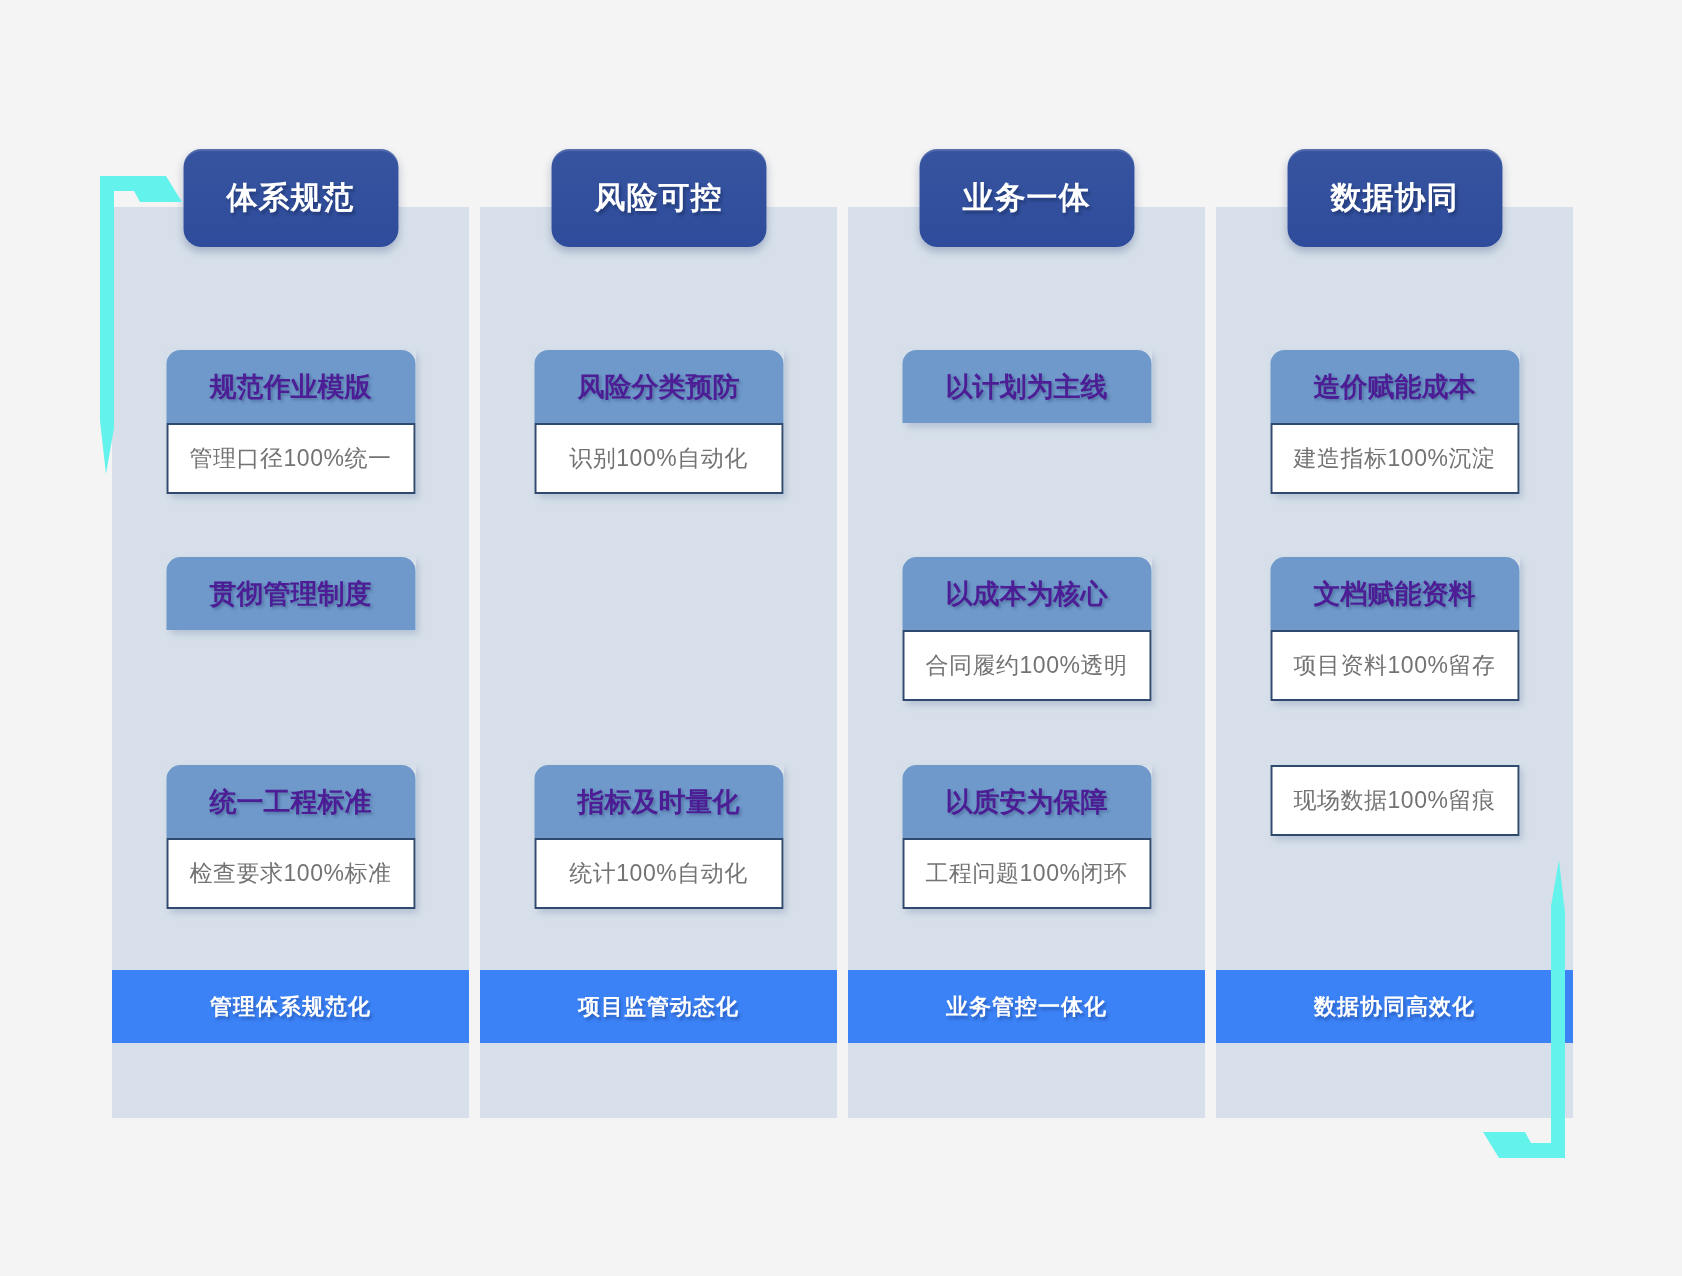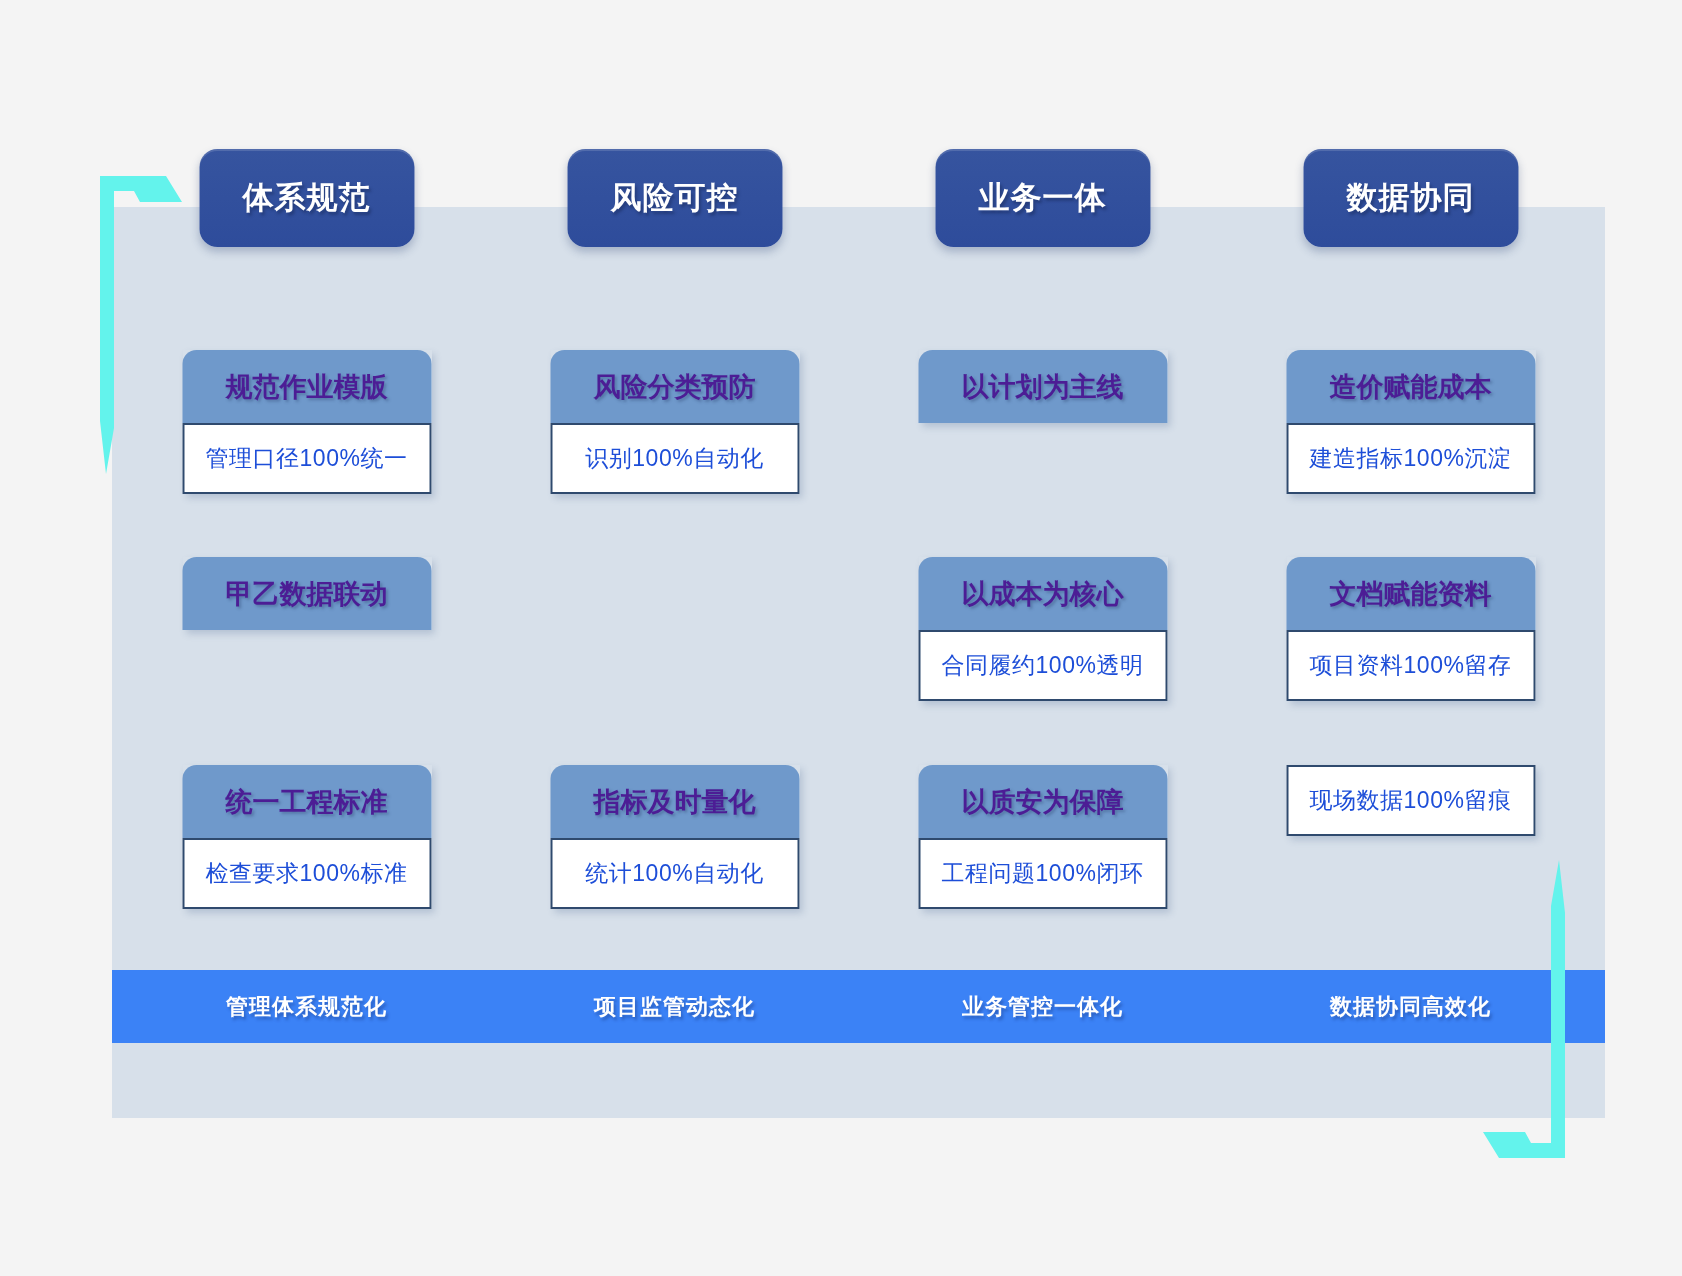--- a/index.html
+++ b/index.html
@@ -14,21 +14,20 @@
     background:#f4f4f4;
     overflow:hidden;
   }
   
   .col{
     position:absolute;
     top:207px;
     width:357px;
     height:911px;
     background:#d7e0ea;
-    padding-left:32px;
   }
   .col1{left:112px;}
   .col2{left:480px;}
   .col3{left:848px;}
   .col4{left:1216px;}
 
   
   .pill{
     position:absolute;
     top:-58px;
@@ -73,21 +72,21 @@
     text-shadow:2px 2px 3px rgba(50,75,120,0.45);
   }
   .card-body{
     box-sizing:border-box;
     height:71px;
     background:#ffffff;
     border:2px solid #2f4a6e;
     display:flex;
     align-items:center;
     justify-content:center;
-    color:#1d4ed8;
+    color:#737373;
     font-size:23px;
     letter-spacing:0.5px;
   }
 
   
   .footer-bar{
     position:absolute;
     left:0;
     top:763px;
     width:100%;
@@ -127,21 +126,21 @@
   <div class="bracket bracket-tl"></div>
   <div class="bracket bracket-br"></div>
 
   <div class="col col1">
     <div class="pill">体系规范</div>
     <div class="card card-r1">
       <div class="card-header">规范作业模版</div>
       <div class="card-body">管理口径100%统一</div>
     </div>
     <div class="card card-r2">
-      <div class="card-header">甲乙数据联动</div>
+      <div class="card-header">贯彻管理制度</div>
     </div>
     <div class="card card-r3">
       <div class="card-header">统一工程标准</div>
       <div class="card-body">检查要求100%标准</div>
     </div>
     <div class="footer-bar">管理体系规范化</div>
   </div>
 
   <div class="col col2">
     <div class="pill">风险可控</div>

